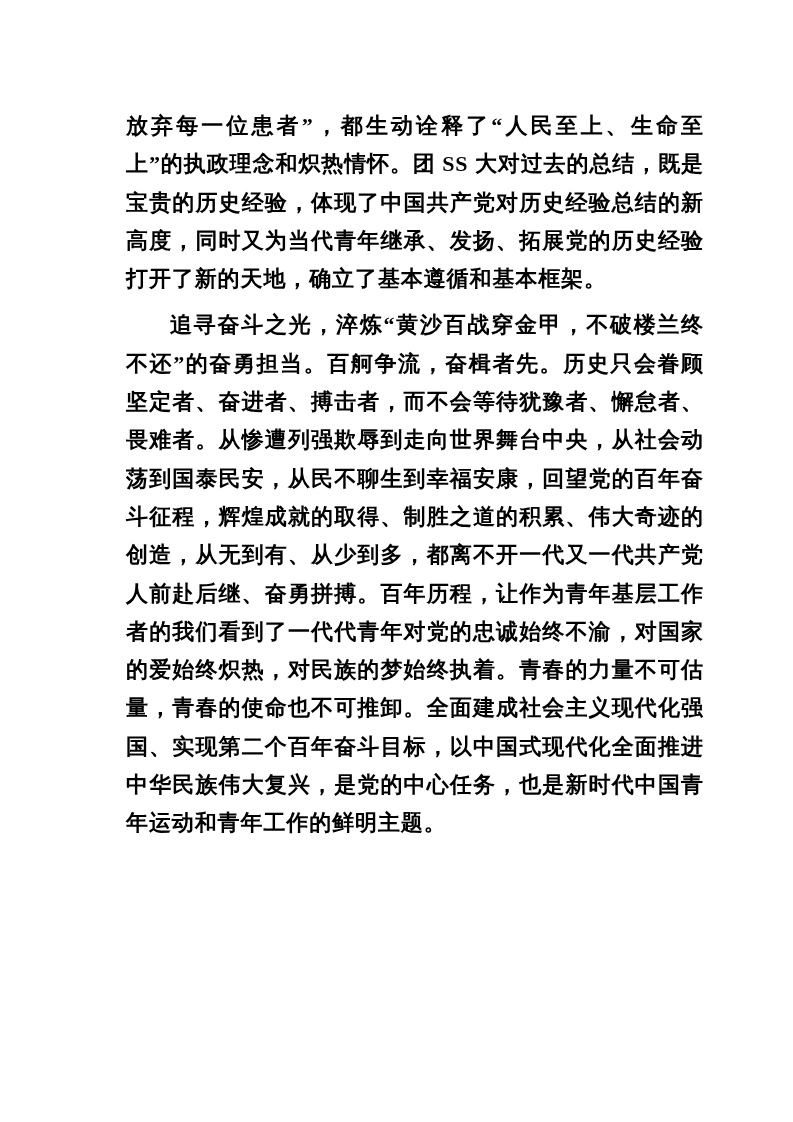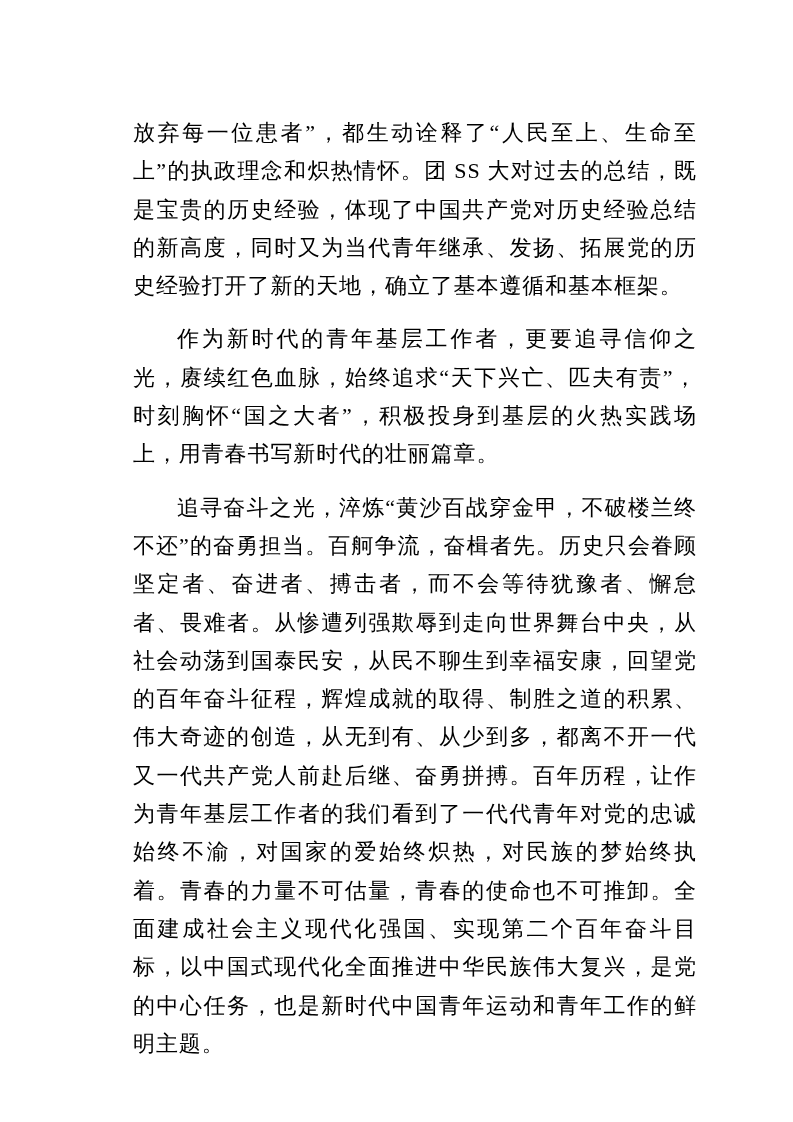--- a/index.html
+++ b/index.html
@@ -22,30 +22,30 @@
     top: 99px;
     width: 594px;
     color: #000000;
     font-size: 22px;
     line-height: 38.3px;
     letter-spacing: 0.9px;
     text-align: justify;
     font-weight: 400;
   }
   .text-block p {
-    margin: 15px;
+    margin: 8px;
     padding: 0;
     text-indent: 0;
+    font-weight: bold;
   }
   .text-block p.indented {
     text-indent: 2em;
   }
 </style>
 </head>
 <body>
 
 <div class="page">
   <div class="text-block">
     <p>放弃每一位患者”，都生动诠释了“人民至上、生命至上”的执政理念和炽热情怀。团 SS 大对过去的总结，既是宝贵的历史经验，体现了中国共产党对历史经验总结的新高度，同时又为当代青年继承、发扬、拓展党的历史经验打开了新的天地，确立了基本遵循和基本框架。</p>
-    <p class="indented">作为新时代的青年基层工作者，更要追寻信仰之光，赓续红色血脉，始终追求“天下兴亡、匹夫有责”，时刻胸怀“国之大者”，积极投身到基层的火热实践场上，用青春书写新时代的壮丽篇章。</p>
     <p class="indented">追寻奋斗之光，淬炼“黄沙百战穿金甲，不破楼兰终不还”的奋勇担当。百舸争流，奋楫者先。历史只会眷顾坚定者、奋进者、搏击者，而不会等待犹豫者、懈怠者、畏难者。从惨遭列强欺辱到走向世界舞台中央，从社会动荡到国泰民安，从民不聊生到幸福安康，回望党的百年奋斗征程，辉煌成就的取得、制胜之道的积累、伟大奇迹的创造，从无到有、从少到多，都离不开一代又一代共产党人前赴后继、奋勇拼搏。百年历程，让作为青年基层工作者的我们看到了一代代青年对党的忠诚始终不渝，对国家的爱始终炽热，对民族的梦始终执着。青春的力量不可估量，青春的使命也不可推卸。全面建成社会主义现代化强国、实现第二个百年奋斗目标，以中国式现代化全面推进中华民族伟大复兴，是党的中心任务，也是新时代中国青年运动和青年工作的鲜明主题。</p>
   </div>
 </div>
 
 </body></html>

